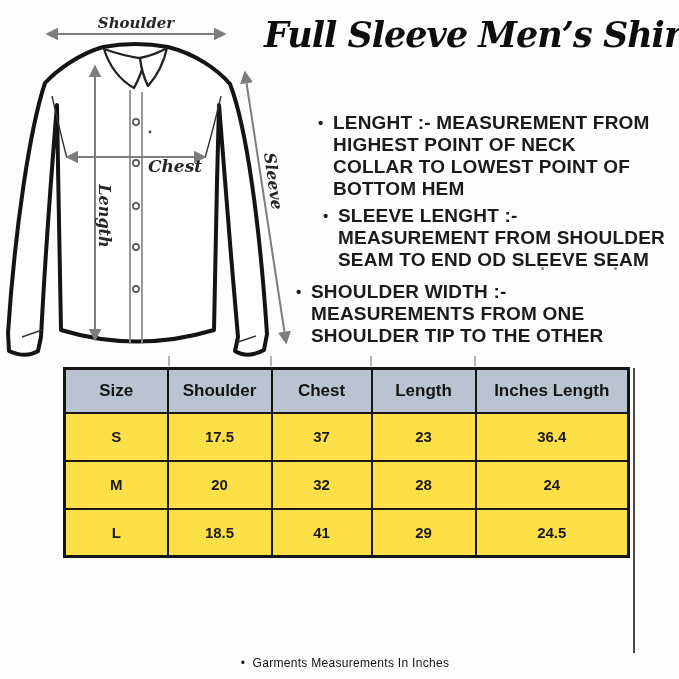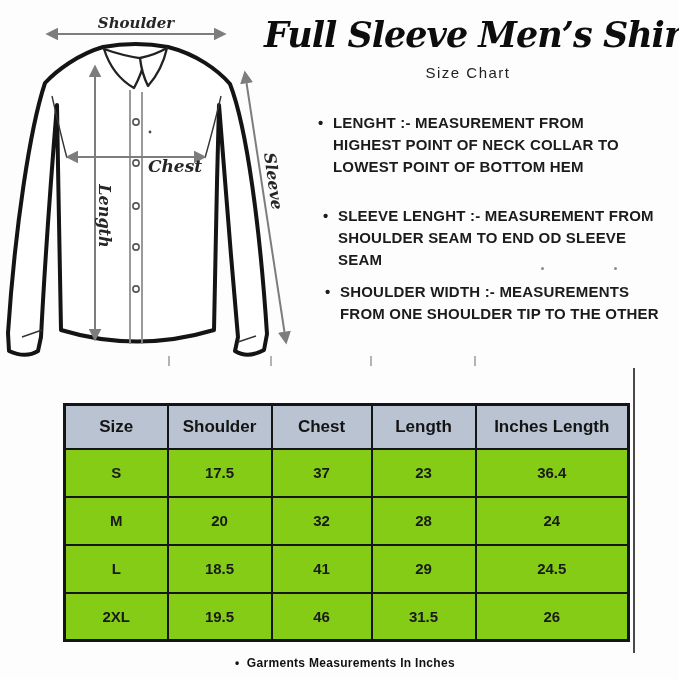--- a/index.html
+++ b/index.html
@@ -16,47 +16,47 @@
   
   .header{position:absolute;left:264px;top:16px;width:408px;text-align:center;}
   .title{
     font-family:"DejaVu Serif",serif;font-style:italic;font-weight:bold;
     font-size:35px;line-height:1.1;letter-spacing:-1px;white-space:nowrap;color:#0d0d0d;
   }
   .subtitle{margin-top:9px;font-size:15px;letter-spacing:1.5px;color:#222;}
   
   .notes{position:absolute;left:0;top:0;}
   .note{
-    position:absolute;font-size:15px;font-weight:bold;line-height:22px;
+    position:absolute;font-size:19px;font-weight:bold;line-height:22px;
     letter-spacing:.2px;color:#1b1b1b;
   }
   .note::before{content:"\2022";position:absolute;left:-15px;top:0;font-size:15px;}
   .note.n1{left:333px;top:112px;width:320px;}
   .note.n2{left:338px;top:205px;width:330px;}
-  .note.n3{left:340px;top:281px;width:335px;}
+  .note.n3{left:311px;top:281px;width:335px;}
   .artifact-dot{position:absolute;width:3px;height:3px;border-radius:50%;background:#8d8d8d;}
   .dot-a{left:541px;top:267px;}
   .dot-b{left:614px;top:267px;}
   
   .table-wrap{position:absolute;left:63px;top:367px;}
-  table{border-collapse:collapse;table-layout:fixed;width:564px;background:#84cc16;margin-top:36px;}
+  table{border-collapse:collapse;table-layout:fixed;width:564px;background:#fde047;}
   th,td{border:2px solid var(--tborder);text-align:center;vertical-align:middle;padding:0;}
   table{border:3px solid var(--tborder);}
   thead tr{height:44px;background:var(--header-bg);}
   tbody tr{height:48px;}
   th{font-size:17px;font-weight:bold;color:#141414;}
   td{font-size:15px;font-weight:bold;color:#1a1a1a;}
   col.c1{width:103px}col.c2{width:104px}col.c3{width:100px}col.c4{width:104px}col.c5{width:153px}
   .dbl-line{position:absolute;left:633px;top:368px;width:1.5px;height:285px;background:#4a4a4a;}
   .tick{position:absolute;top:356px;width:2px;height:10px;background:#b3b3b3;}
   .tick.t1{left:168px}.tick.t2{left:270px}.tick.t3{left:370px}.tick.t4{left:474px}
   
   .footer-note{
     position:absolute;left:63px;top:656px;width:564px;text-align:center;
-    font-size:12px;font-weight:bold;letter-spacing:.3px;color:#111;
+    font-size:12px;font-weight:normal;letter-spacing:.3px;color:#111;
   }
   .footer-note::before{content:"\2022\00a0\00a0";}
   
   .diagram{position:absolute;left:0;top:0;}
   .dlabel{
     font-family:"DejaVu Serif",serif;font-style:italic;font-weight:bold;fill:#262626;
   }
 </style>
 </head>
 <body>
@@ -113,21 +113,20 @@
     </g>
 
     <text class="dlabel" x="136" y="28" font-size="15" text-anchor="middle">Shoulder</text>
     <text class="dlabel" x="175" y="172" font-size="17" text-anchor="middle">Chest</text>
     <text class="dlabel" x="99" y="216" font-size="16" text-anchor="middle" transform="rotate(90 99 216)">Length</text>
     <text class="dlabel" x="268" y="182" font-size="16" text-anchor="middle" transform="rotate(82 268 182)">Sleeve</text>
   </svg>
 
   <div class="header">
     <div class="title">Full Sleeve Men’s Shirt</div>
-    <div class="subtitle">Size Chart</div>
   </div>
 
   <div class="notes">
     <div class="note n1">LENGHT :- MEASUREMENT FROM HIGHEST POINT OF NECK COLLAR TO LOWEST POINT OF BOTTOM HEM</div>
     <div class="note n2">SLEEVE LENGHT :- MEASUREMENT FROM SHOULDER SEAM TO END OD SLEEVE SEAM</div>
     <div class="note n3">SHOULDER WIDTH :- MEASUREMENTS FROM ONE SHOULDER TIP TO THE OTHER</div>
     <div class="artifact-dot dot-a"></div>
     <div class="artifact-dot dot-b"></div>
   </div>
 
@@ -169,27 +168,20 @@
             <td>28</td>
             <td>24</td>
           </tr>
           <tr>
             <td>L</td>
             <td>18.5</td>
             <td>41</td>
             <td>29</td>
             <td>24.5</td>
           </tr>
-          <tr>
-            <td>2XL</td>
-            <td>19.5</td>
-            <td>46</td>
-            <td>31.5</td>
-            <td>26</td>
-          </tr>
         </tbody>
     </table>
   </div>
   <div class="dbl-line"></div>
 
   <div class="footer-note">Garments Measurements In Inches</div>
 
 </div>
 
 </body></html>

